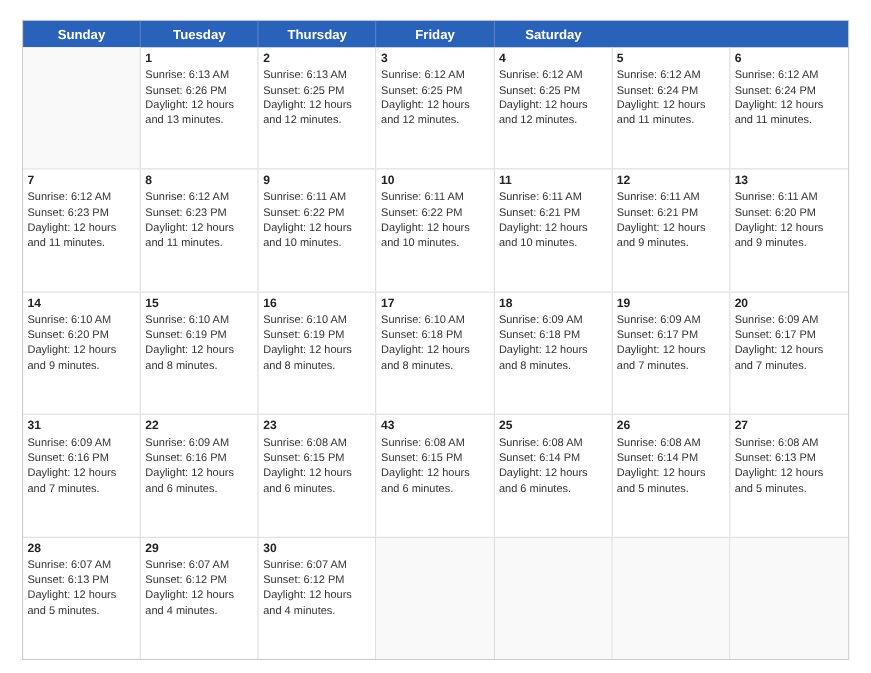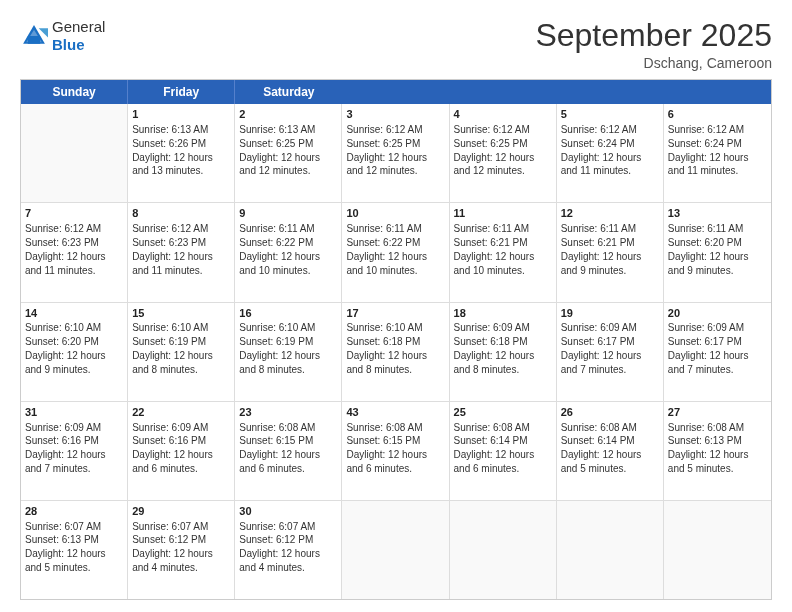--- a/index.html
+++ b/index.html
@@ -105,42 +105,26 @@
     .cell-text {
       font-size: 10px;
       color: #333;
       line-height: 1.38;
     }
   </style>
 </head>
 <body>
 
 <div class="page">
-  <div class="header">
-    <div class="logo">
-      <svg class="logo-icon" viewBox="0 0 36 36">
-        <polygon points="18,4 32,28 4,28" fill="#1a6fc4"></polygon>
-        <polygon points="18,10 28,26 8,26" fill="#fff" opacity="0.3"></polygon>
-        <rect x="10" y="18" width="16" height="10" fill="#1a6fc4"></rect>
-        <polygon points="24,8 36,8 36,20" fill="#4a9fd4"></polygon>
-      </svg>
-      <div class="logo-text">
-        <span class="general">General</span>
-        <span class="blue">Blue</span>
-      </div>
-    </div>
-    <div class="title-block">
-      <div class="month-title">September 2025</div>
-      <div class="location">Dschang, Cameroon</div>
-    </div>
-  </div>
 
   <div class="calendar">
     <div class="cal-header">
     <div class="cal-header-cell">Sunday</div>
+        <div class="cal-header-cell">Tuesday</div>
+        <div class="cal-header-cell">Thursday</div>
         <div class="cal-header-cell">Friday</div>
         <div class="cal-header-cell">Saturday</div>
       </div>
     <div class="cal-body">
     <div class="cal-row">
           <div class="cal-cell empty"></div>
           <div class="cal-cell"><span class="day-num">1</span><span class="cell-text" style="white-space: pre-line;">Sunrise: 6:13 AM
 Sunset: 6:26 PM
 Daylight: 12 hours
 and 13 minutes.</span></div>

